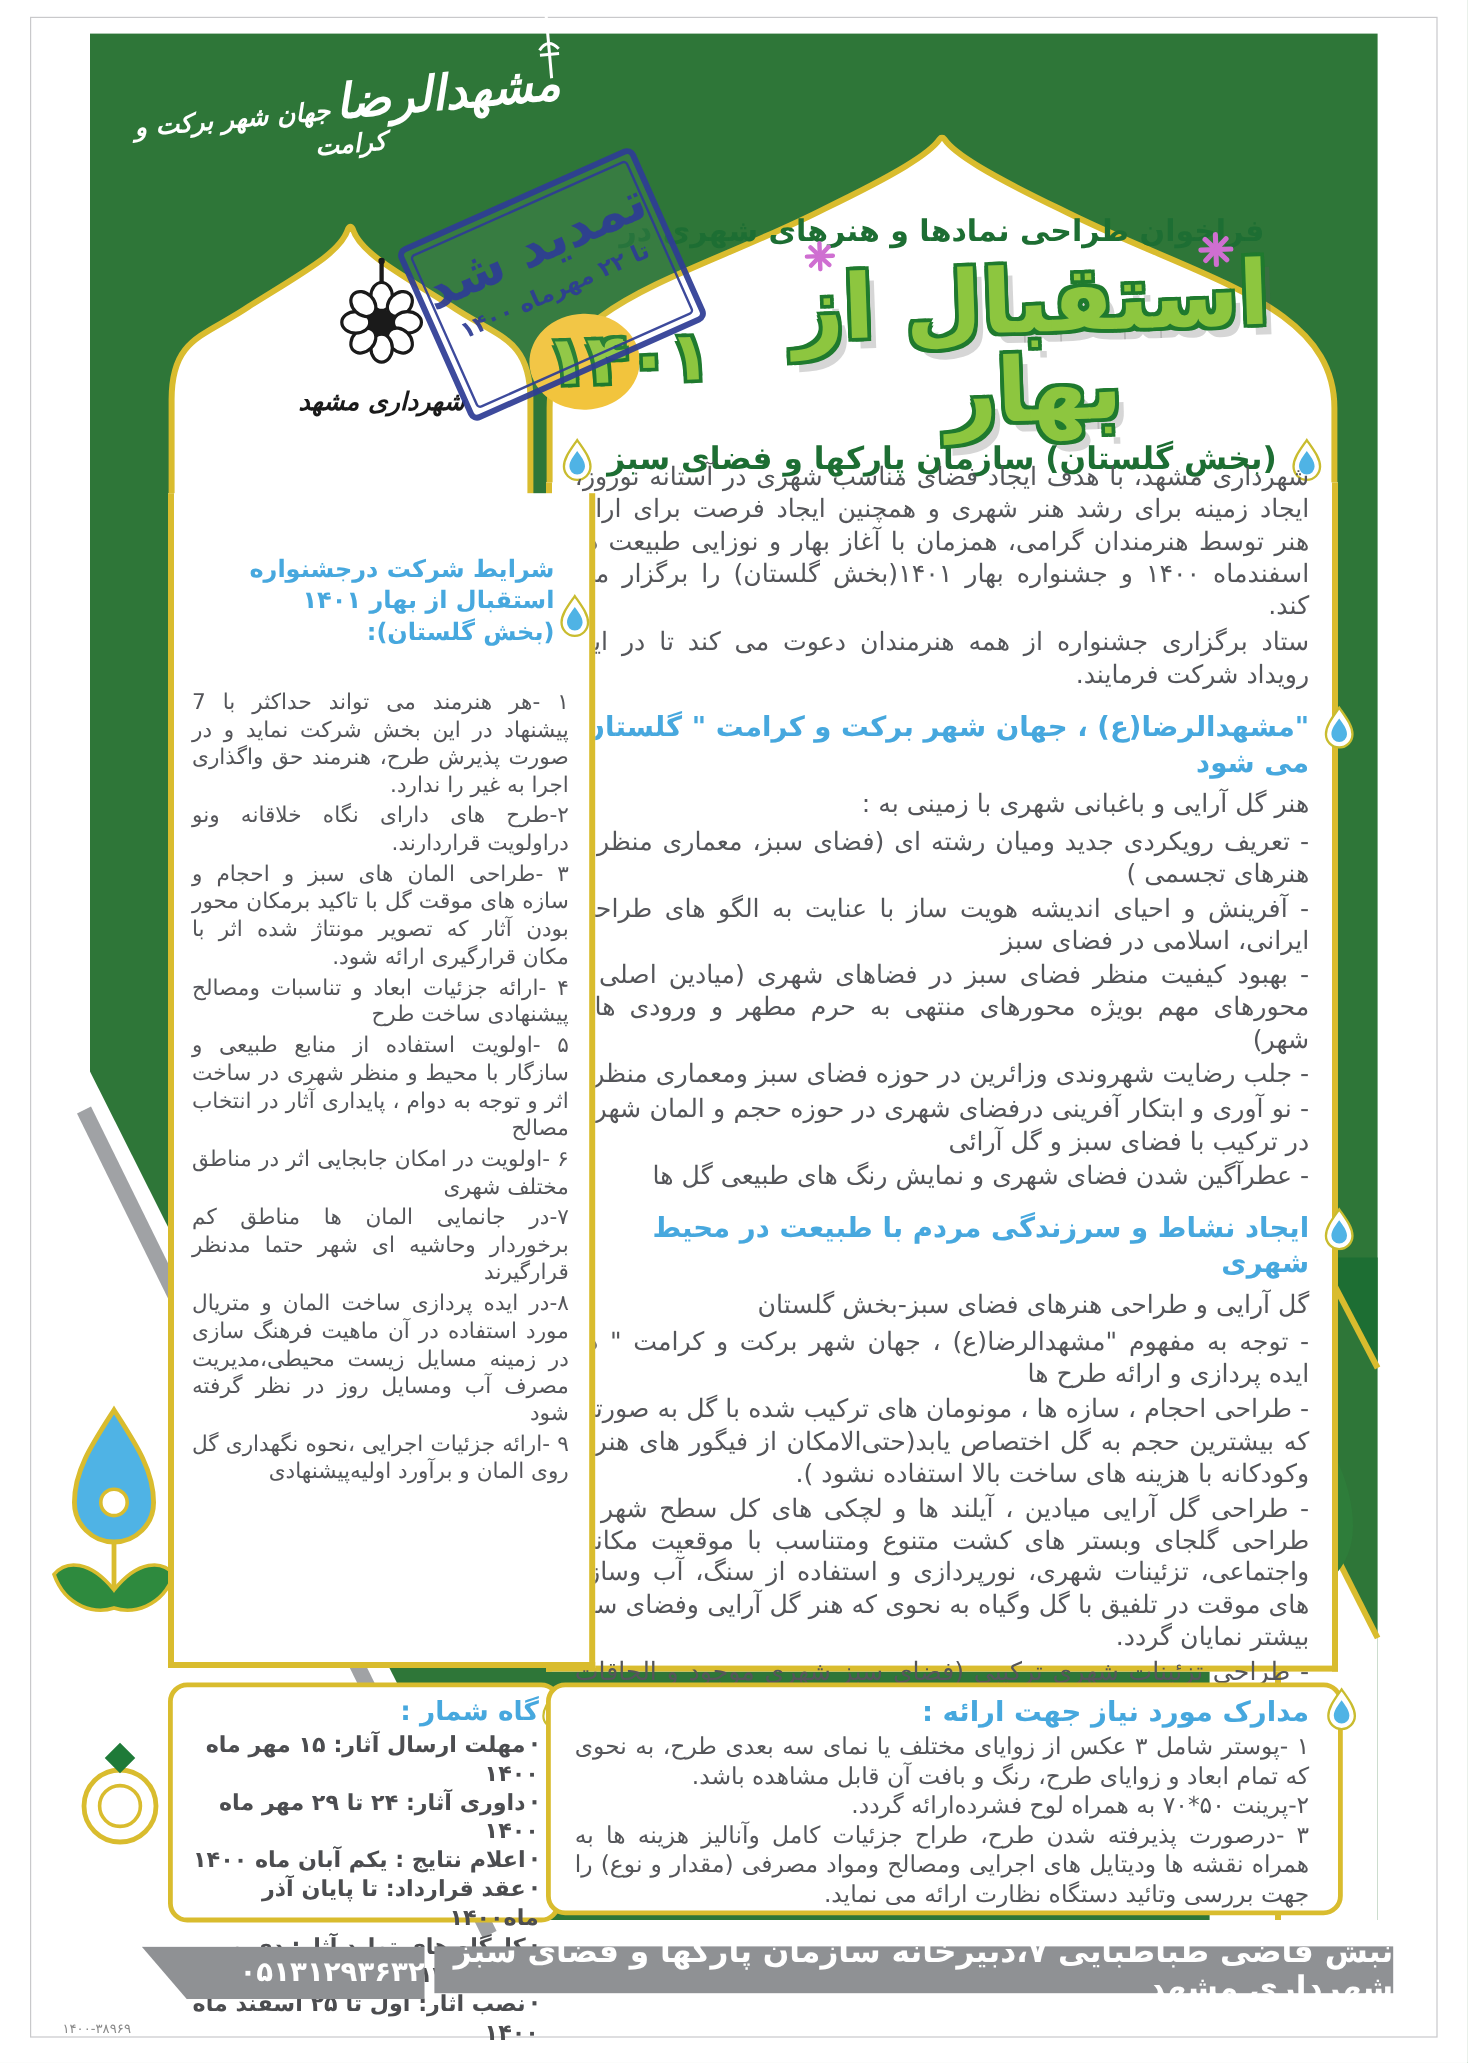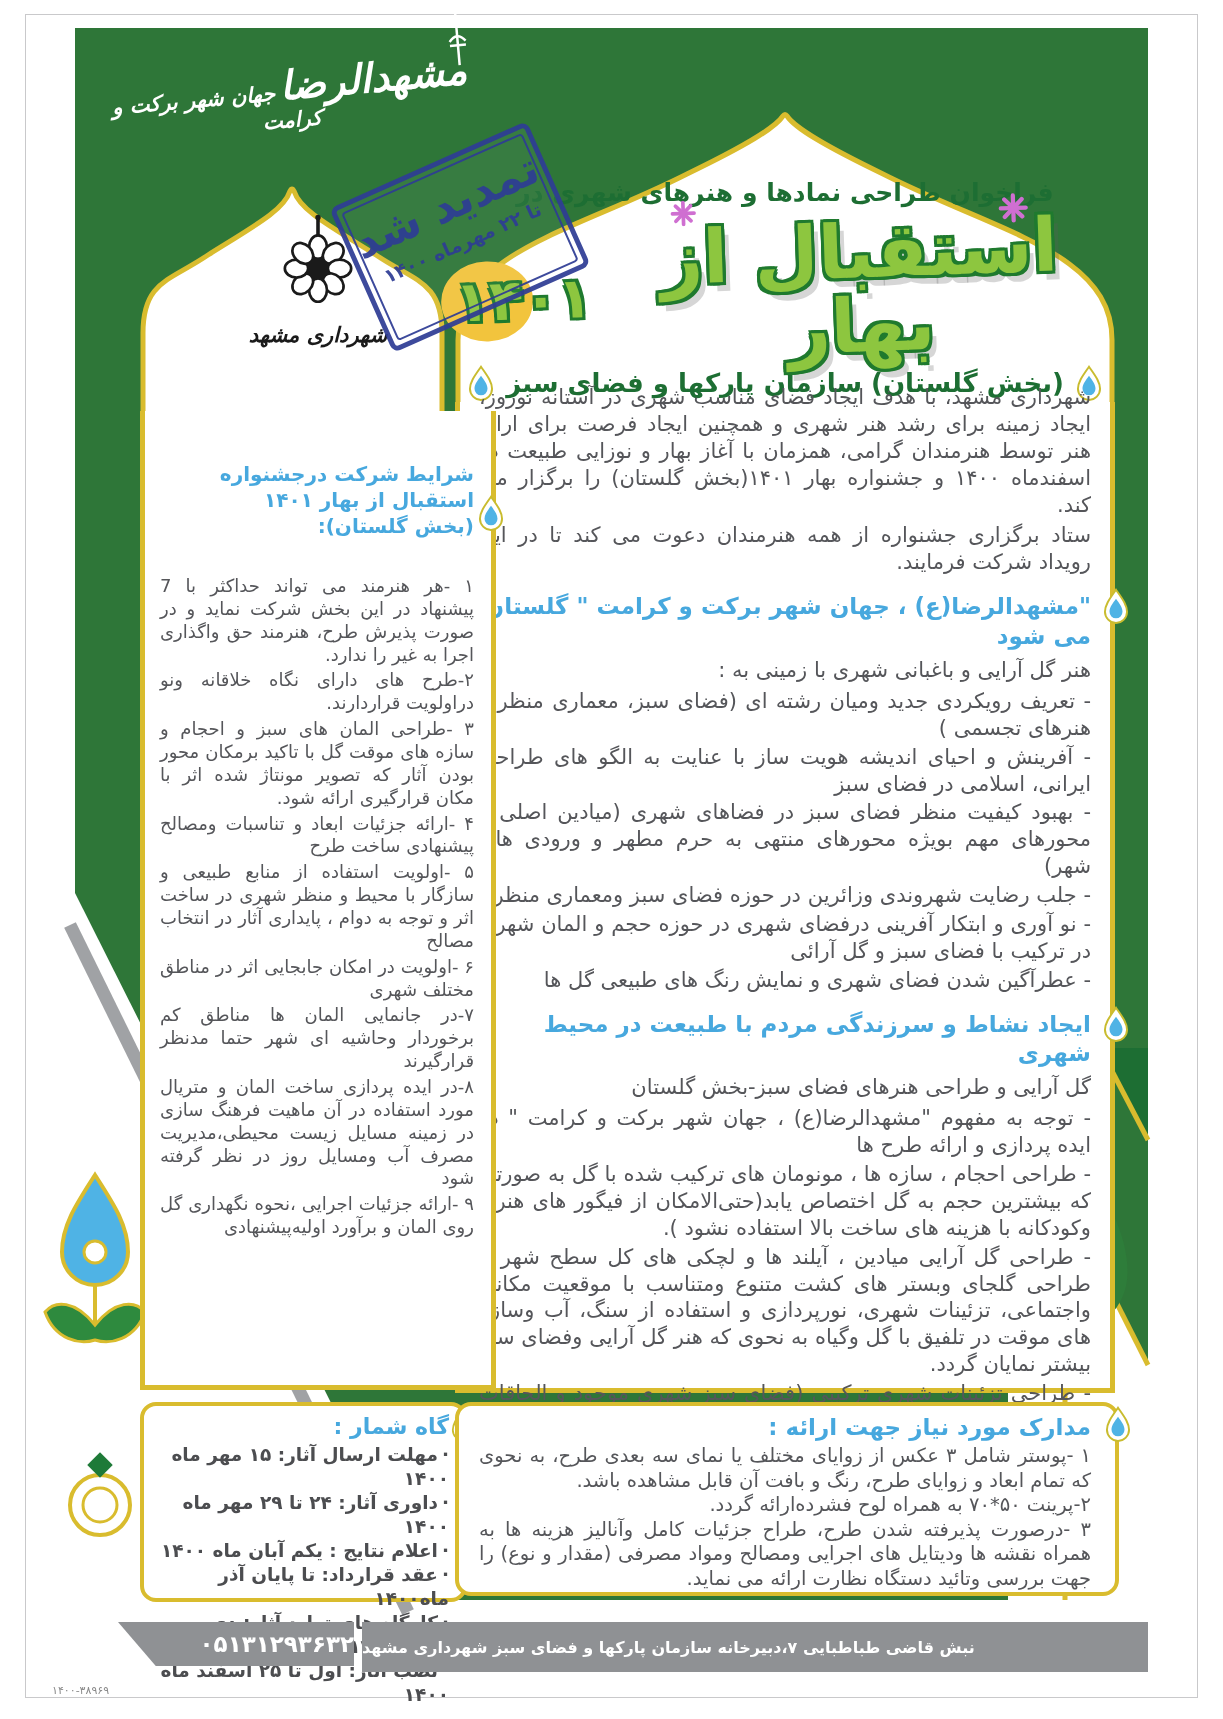--- a/index.html
+++ b/index.html
@@ -56,41 +56,41 @@
   .blue-h .drop{position:absolute;left:auto;right:-38px;top:-4px;}
   .bullets div{margin:0 0 2px 0;}
 
   
   .lp{left:140px;top:185px;width:356px;height:1205px;}
   .lp .pbody{top:226px;height:974px;}
   .lp-dome-content{position:absolute;top:28px;left:0;right:0;text-align:center;z-index:3;}
   .logo-caption{font-size:21px;font-weight:bold;font-style:italic;color:#1a1a1a;margin-top:2px;}
   .lp-body{position:absolute;top:250px;left:20px;right:22px;z-index:3;
            font-size:18px;line-height:1.27;color:#55565a;text-align:justify;}
-  .lp-body .blue-h{font-size:20px;line-height:1.3;white-space:pre-line;margin:0 0 10px 0;}
+  .lp-body .blue-h{font-size:20px;line-height:1.3;white-space:pre-line;margin:0 12px 10px 0;}
   .lp-body .blue-h .drop{right:-30px;top:34px;}
   .lp-body ol{list-style:none;margin:0;padding:0;}
   .lp-body li{margin-bottom:3px;}
 
   
   .box{position:absolute;z-index:4;background:#fff;border:4px solid #d9bc2e;border-radius:16px;}
   .timeline-box{left:140px;top:1402px;width:297px;height:184px;padding:8px 14px 0 8px;}
   .timeline-box .blue-h{margin:0 0 4px 0;font-size:22px;}
   .timeline-box .blue-h .drop{right:-26px;top:-6px;}
   .timeline-box ul{list-style:none;margin:0;padding:0;font-size:18.5px;font-weight:bold;color:#4c4d50;line-height:1.3;}
   .timeline-box li:before{content:"·";margin-left:4px;}
   .docs-box{left:455px;top:1402px;width:612px;height:178px;padding:8px 24px 0 20px;}
   .docs-box .blue-h{margin:0 0 4px 0;}
   .docs-box .blue-h .drop{right:-40px;top:-8px;}
   .docs-box .ditems{font-size:19.5px;line-height:1.26;color:#55565a;text-align:justify;}
 
   
   .footer-seg{position:absolute;z-index:5;background:#8f9194;color:#fff;font-weight:bold;
               display:flex;align-items:center;justify-content:flex-end;}
-  .addr-seg{left:362px;top:1622px;width:786px;height:50px;font-size:16px;}
+  .addr-seg{left:362px;top:1622px;width:786px;height:39px;font-size:26px;padding-left:13px;}
   .phone-seg{left:118px;top:1622px;width:236px;height:44px;font-size:23px;direction:ltr;
              clip-path:polygon(0 0,100% 0,100% 100%,16% 100%);}
   .print-code{position:absolute;left:52px;top:1684px;z-index:5;font-size:11px;color:#8a8a8a;direction:ltr;}
 
   .drop svg{display:block;}
 </style>
 </head>
 <body>
 
 <div class="page">

